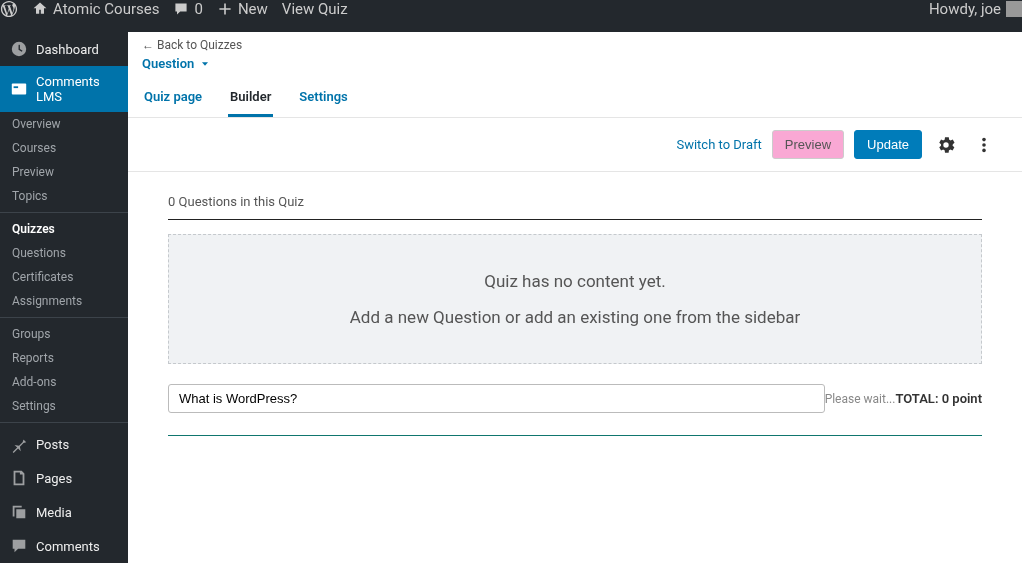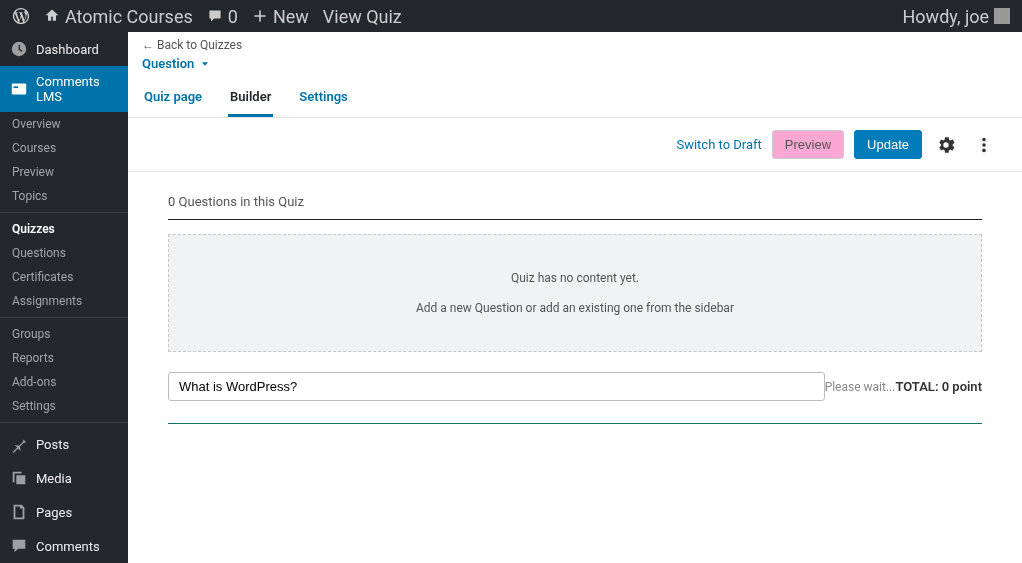--- a/index.html
+++ b/index.html
@@ -1,18 +1,18 @@
 <!DOCTYPE html>
 <html><head>
   <meta charset="utf-8">
   <style>
     * { margin: 0; padding: 0; box-sizing: border-box; }
     body { font-family: -apple-system, BlinkMacSystemFont, "Segoe UI", Roboto, sans-serif; font-size: 13px; color: #333; background: #f1f1f1; width: 1022px; height: 563px; overflow: hidden; }
     
-    .admin-bar { background: #23282d; color: #ccc; height: 32px; display: flex; align-items: center; padding: 0 12px; justify-content: space-between; font-size: 18px; }
+    .admin-bar { background: #23282d; color: #ccc; height: 32px; display: flex; align-items: flex-start; padding: 0 0; justify-content: space-between; font-size: 15px; }
     .admin-bar-left { display: flex; align-items: center; gap: 14px; }
     .admin-bar-item { display: flex; align-items: center; gap: 5px; color: #ccc; cursor: pointer; }
     .admin-bar-right { display: flex; align-items: center; gap: 8px; }
     .avatar-box { width: 16px; height: 16px; background: #999; }
     
     .layout { display: flex; height: calc(100% - 32px); }
     
     .sidebar { width: 128px; background: #23282d; color: #eee; font-size: 13px; overflow-y: auto; flex-shrink: 0; }
     .sidebar-item { display: flex; align-items: center; gap: 8px; padding: 8px 10px; cursor: pointer; color: #eee; }
     .sidebar-item.selected { background: #0073aa; color: #fff; }
@@ -34,21 +34,21 @@
     .tab.active { color: #23282d; border-bottom-color: #0073aa; }
     
     .toolbar-row { display: flex; justify-content: flex-end; align-items: center; gap: 10px; padding: 12px 24px; border-bottom: 1px solid #e5e5e5; }
     .link-btn { color: #0073aa; font-size: 13px; cursor: pointer; }
     .btn { padding: 6px 12px; font-size: 13px; border-radius: 3px; cursor: pointer; border: 1px solid #ccc; background: #f9a8d4; color: #555; }
     .btn-primary { background: #007cba; color: #fff; border-color: #007cba; }
     .icon-btn { width: 28px; height: 28px; display: flex; align-items: center; justify-content: center; cursor: pointer; color: #333; }
     
     .content-area { padding: 22px 40px; flex: 1; overflow-y: auto; }
     .questions-count { font-size: 13px; color: #555; padding-bottom: 10px; border-bottom: 1px solid #222; margin-bottom: 14px; }
-    .empty-box { background: #f0f2f4; border: 1px dashed #c5c9cd; padding: 36px 0; text-align: center; color: #555; font-size: 12px; margin-bottom: 20px; }
+    .empty-box { background: #f0f2f4; border: 1px dashed #c5c9cd; padding: 36px 0; text-align: center; color: #555; font-size: 17px; margin-bottom: 20px; }
     .empty-box p { margin-bottom: 16px; }
     .empty-box p:last-child { margin-bottom: 0; }
     
     .input-row { display: flex; align-items: center; border-bottom: 1px solid #0f766e; padding-bottom: 22px; justify-content: space-between; }
     .question-input { flex: 1; padding: 6px 10px; border: 1px solid #bbb; border-radius: 3px; font-size: 13px; }
     .please-wait { color: #888; font-size: 12px; }
     .total-points { font-size: 13px; font-weight: 600; color: #333; }
     
     svg { display: block; }
   </style>
@@ -130,32 +130,32 @@
       <span class="sidebar-icon">
           <svg width="18" height="18" viewBox="0 0 20 20" fill="currentColor">
             <path d="M12 2l6 6-3 1-4 4 1 5-3-3-5 5-1-1 5-5-3-3 5 1 4-4 1-3-3-3z"></path>
           </svg>
         </span>
       <span>Posts</span>
     </div>
     <div class="sidebar-item">
       <span class="sidebar-icon">
           <svg width="18" height="18" viewBox="0 0 20 20" fill="currentColor">
+            <path d="M4 2h9l3 3v13H4V2zm2 2v12h8V6h-3V4H6z"></path>
+          </svg>
+        </span>
+      <span>Pages</span>
+    </div>
+    <div class="sidebar-item">
+      <span class="sidebar-icon">
+          <svg width="18" height="18" viewBox="0 0 20 20" fill="currentColor">
             <path d="M3 3h10v2H5v10H3V3zm4 4h10v10H7V7zm2 6l2-2 1 1 2-3 2 4H9z"></path>
           </svg>
         </span>
       <span>Media</span>
-    </div>
-    <div class="sidebar-item">
-      <span class="sidebar-icon">
-          <svg width="18" height="18" viewBox="0 0 20 20" fill="currentColor">
-            <path d="M4 2h9l3 3v13H4V2zm2 2v12h8V6h-3V4H6z"></path>
-          </svg>
-        </span>
-      <span>Pages</span>
     </div>
     <div class="sidebar-item">
       <span class="sidebar-icon">
           <svg width="18" height="18" viewBox="0 0 20 20" fill="currentColor">
             <path d="M3 3h14v10H9l-4 4v-4H3V3z"></path>
           </svg>
         </span>
       <span>Comments</span>
     </div>
 

